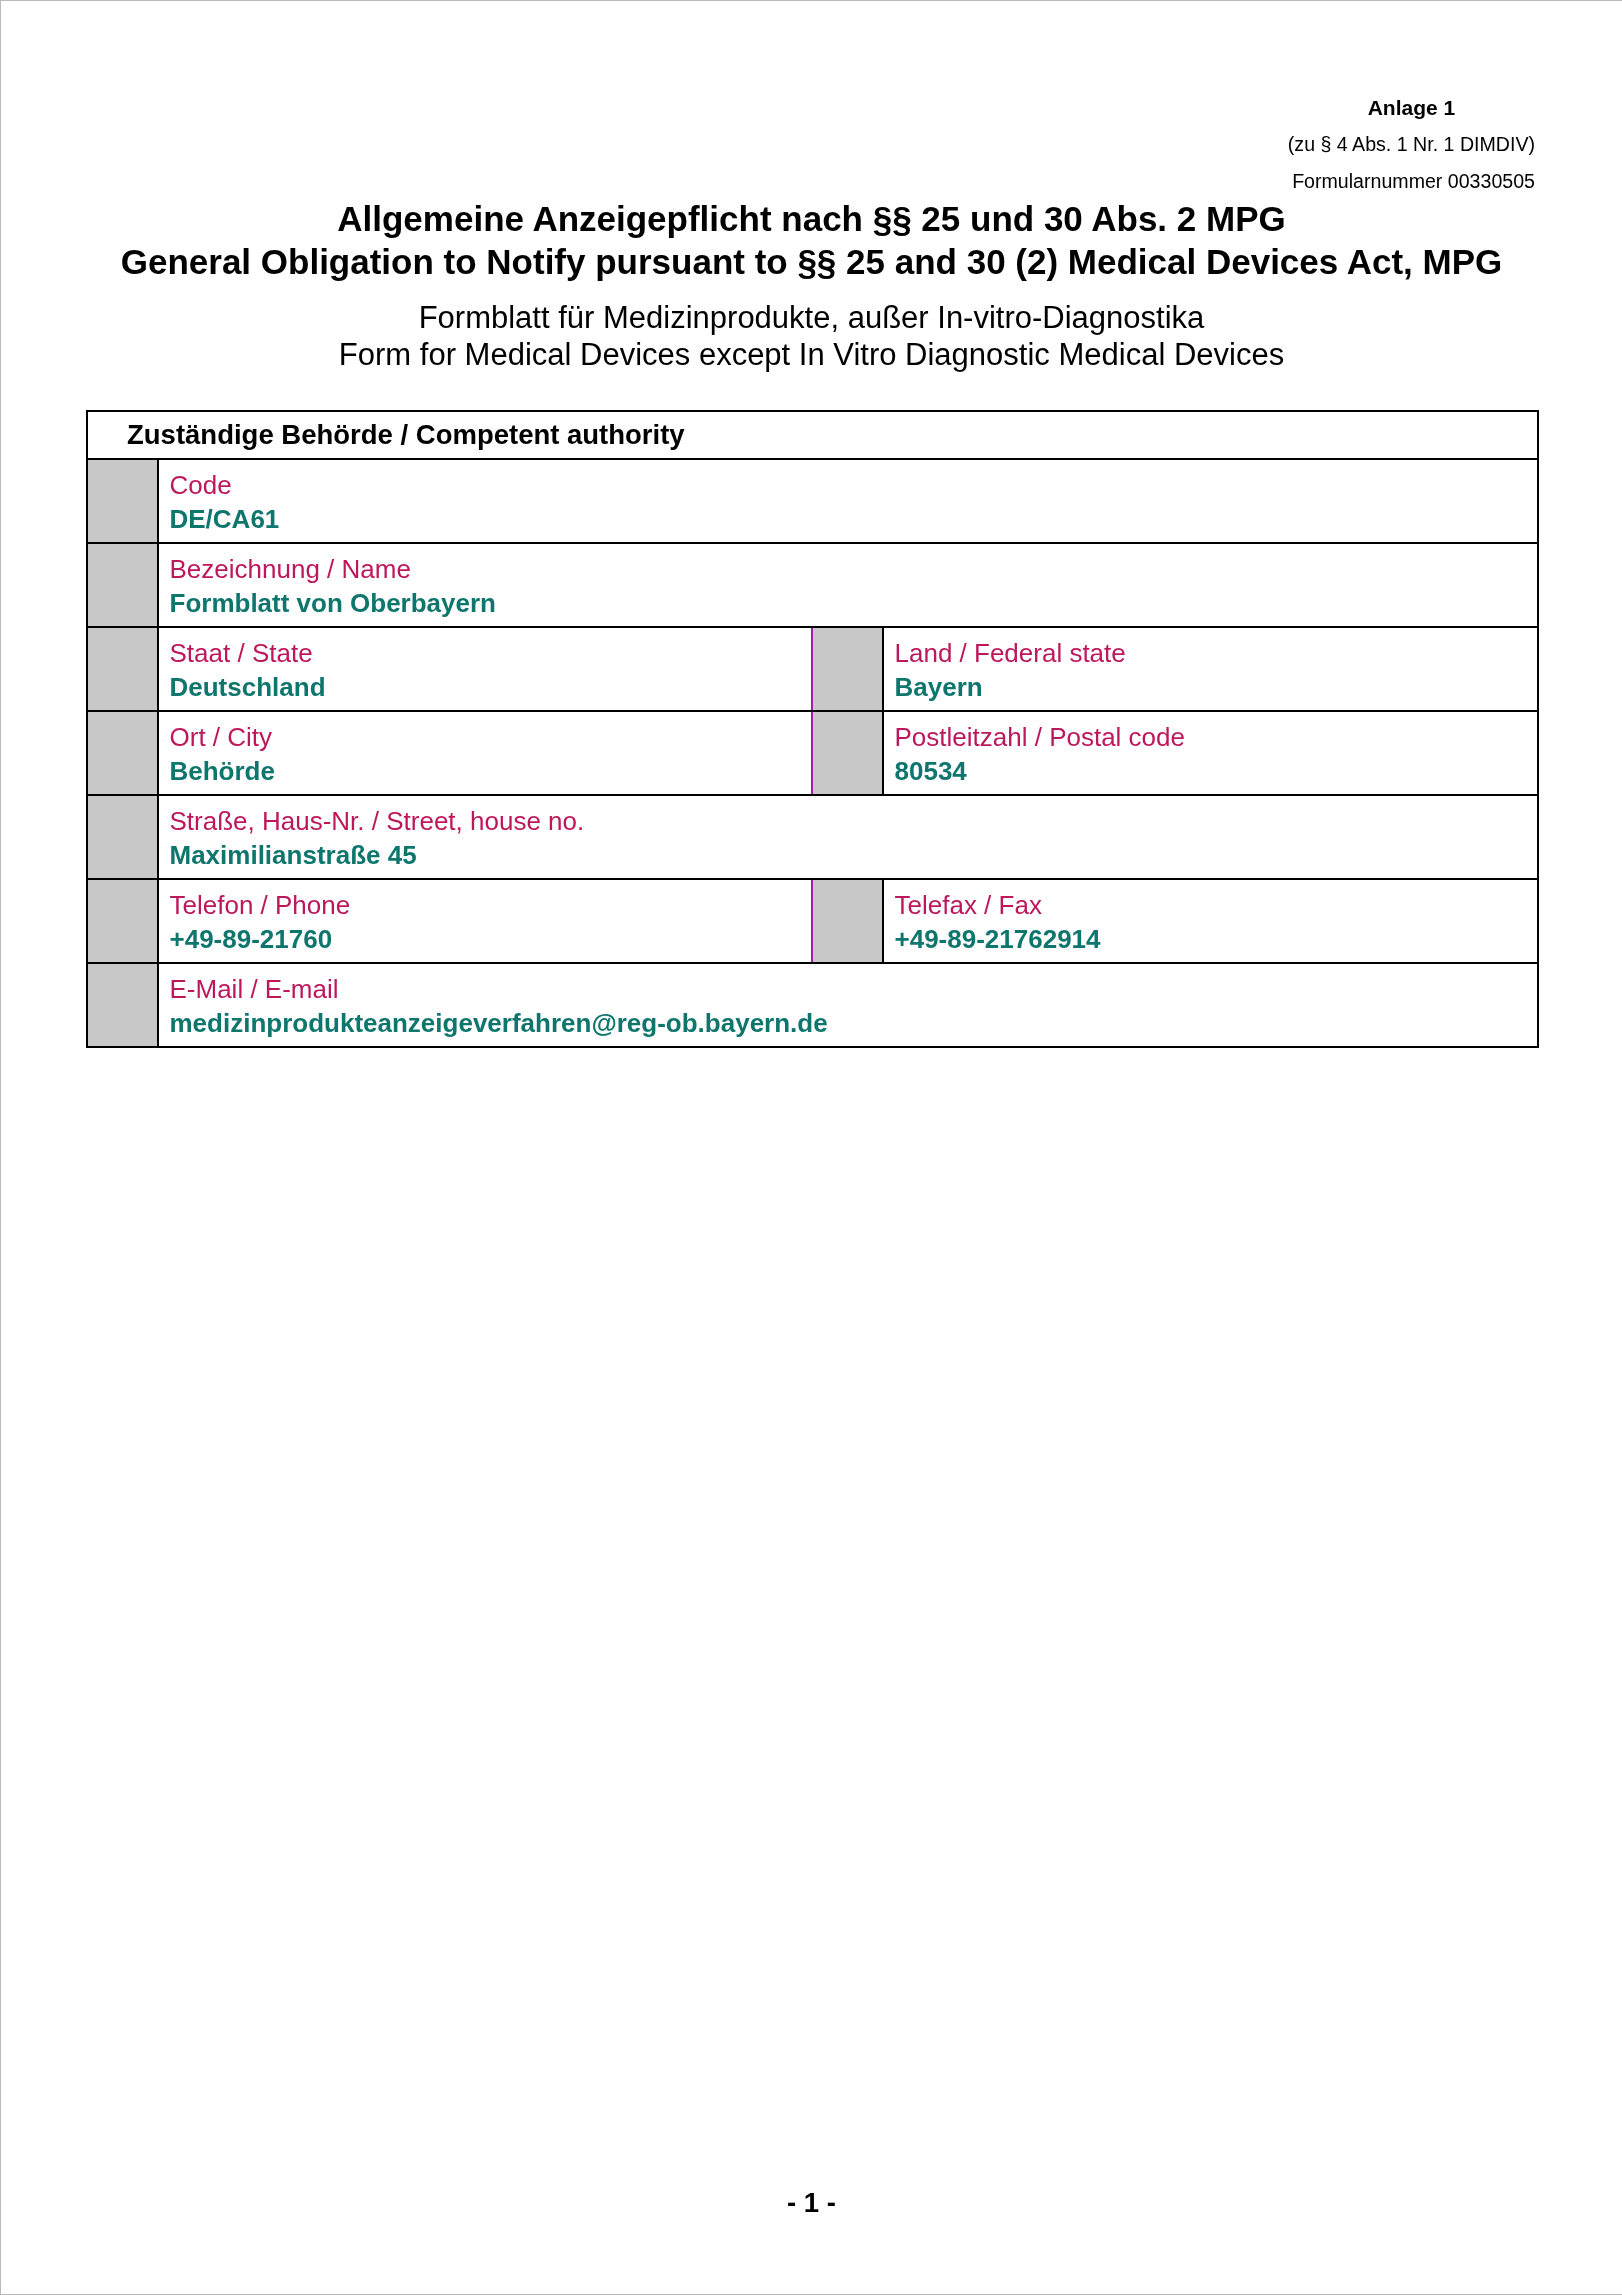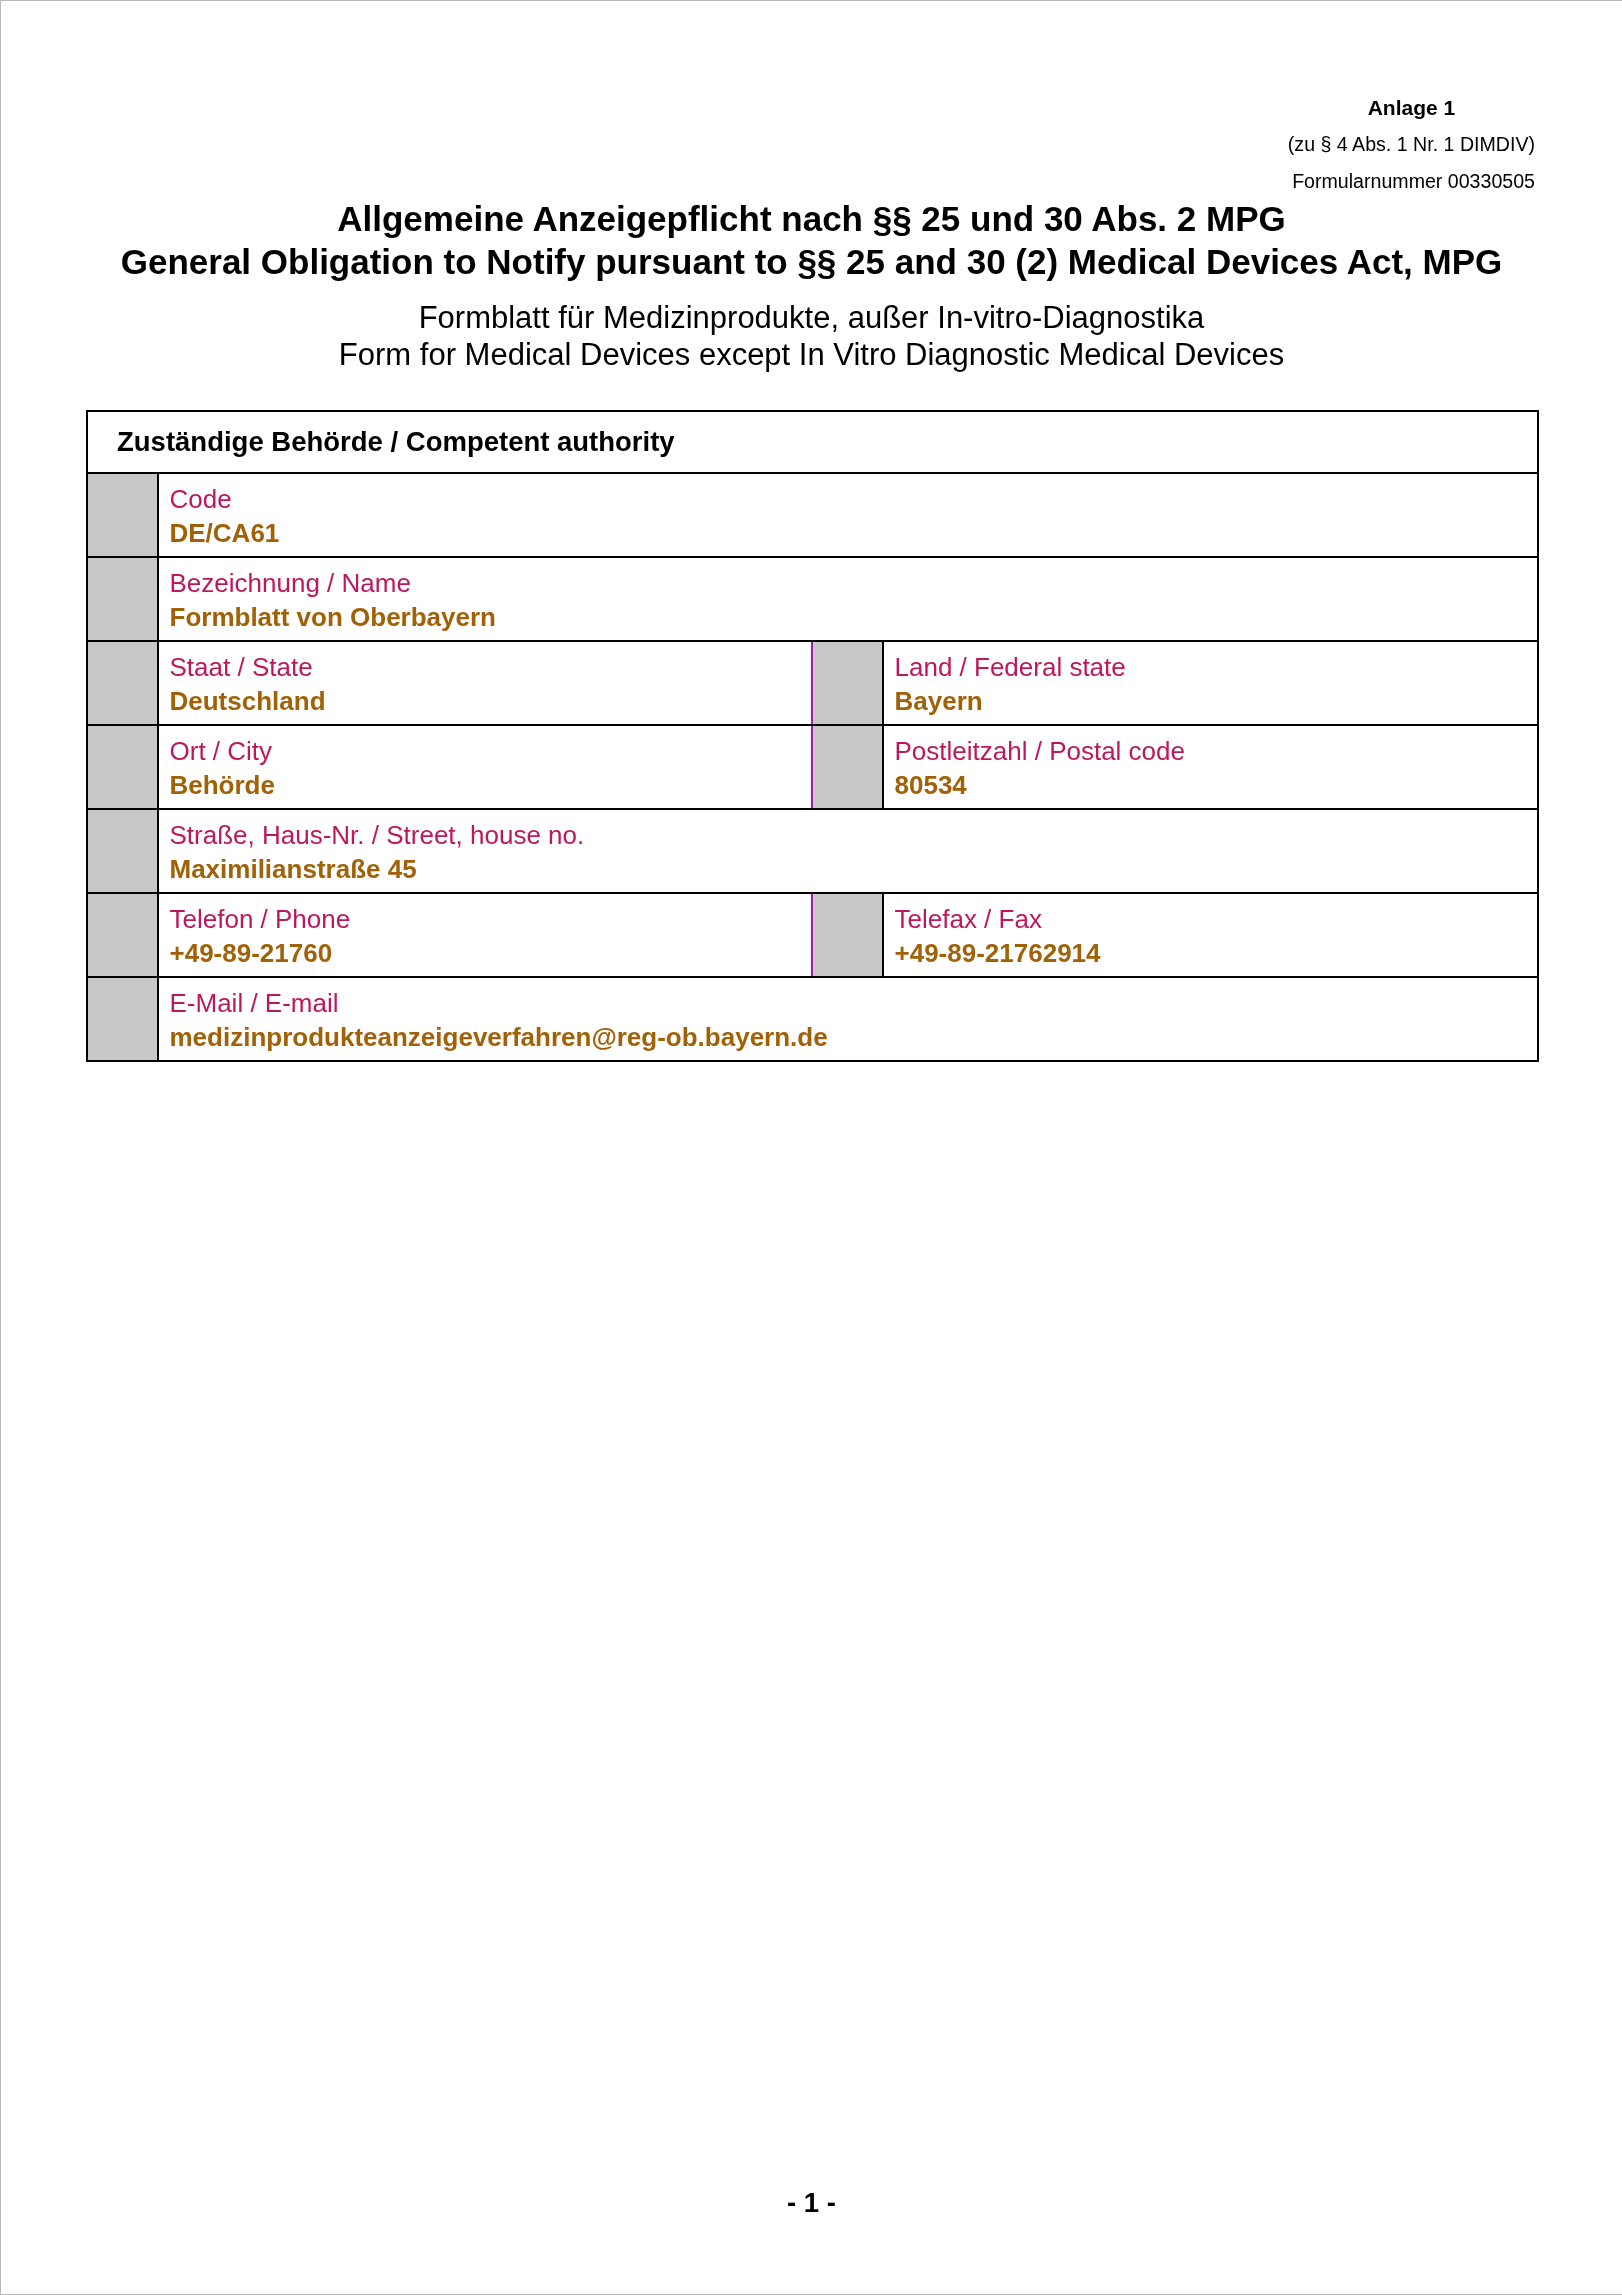--- a/index.html
+++ b/index.html
@@ -52,27 +52,28 @@
   .auth-table {
     position: absolute;
     top: 409px;
     left: 85px;
     width: 1453px;
     box-sizing: border-box;
     border: 2.6px solid #000000;
     background: #ffffff;
   }
   .t-header {
-    height: 60px;
+    height: 46px;
     display: flex;
     align-items: center;
     padding-left: 29px;
     font-weight: bold;
     font-size: 27.5px;
     box-sizing: border-box;
+    margin-left: 10px;
   }
   .t-row {
     display: flex;
     height: 84px;
     border-top: 2.6px solid #000000;
     box-sizing: border-box;
   }
   .shade {
     flex: 0 0 71px;
     box-sizing: border-box;
@@ -92,21 +93,21 @@
   .lab {
     font-size: 26px;
     line-height: 33px;
     color: #be185d;
     white-space: nowrap;
   }
   .val {
     font-size: 26px;
     line-height: 34px;
     font-weight: bold;
-    color: #a16207;
+    color: #0f766e;
     white-space: nowrap;
   }
 
   
   .pagenum {
     position: absolute;
     top: 2186px;
     left: 0;
     width: 100%;
     text-align: center;

